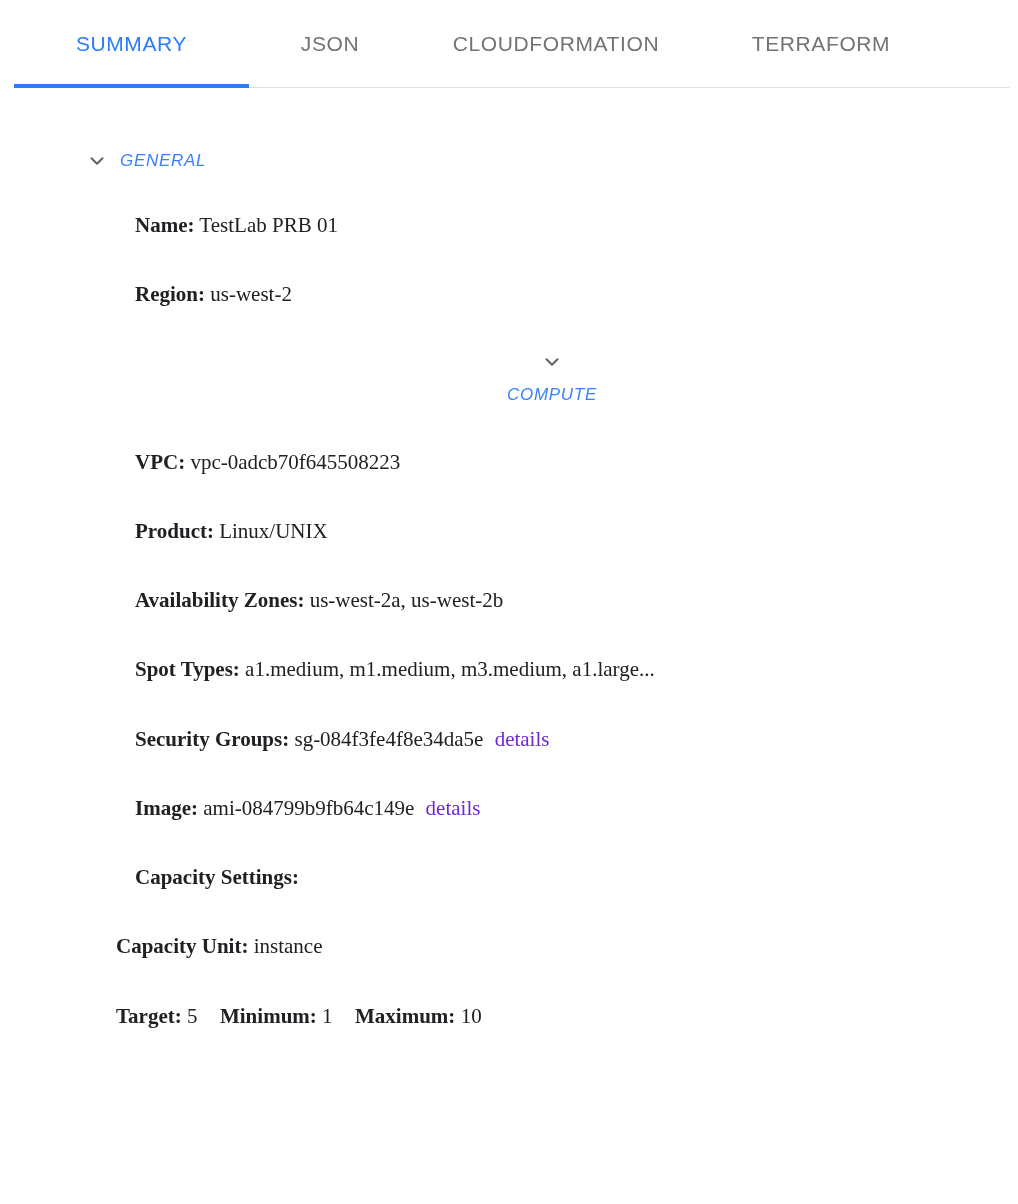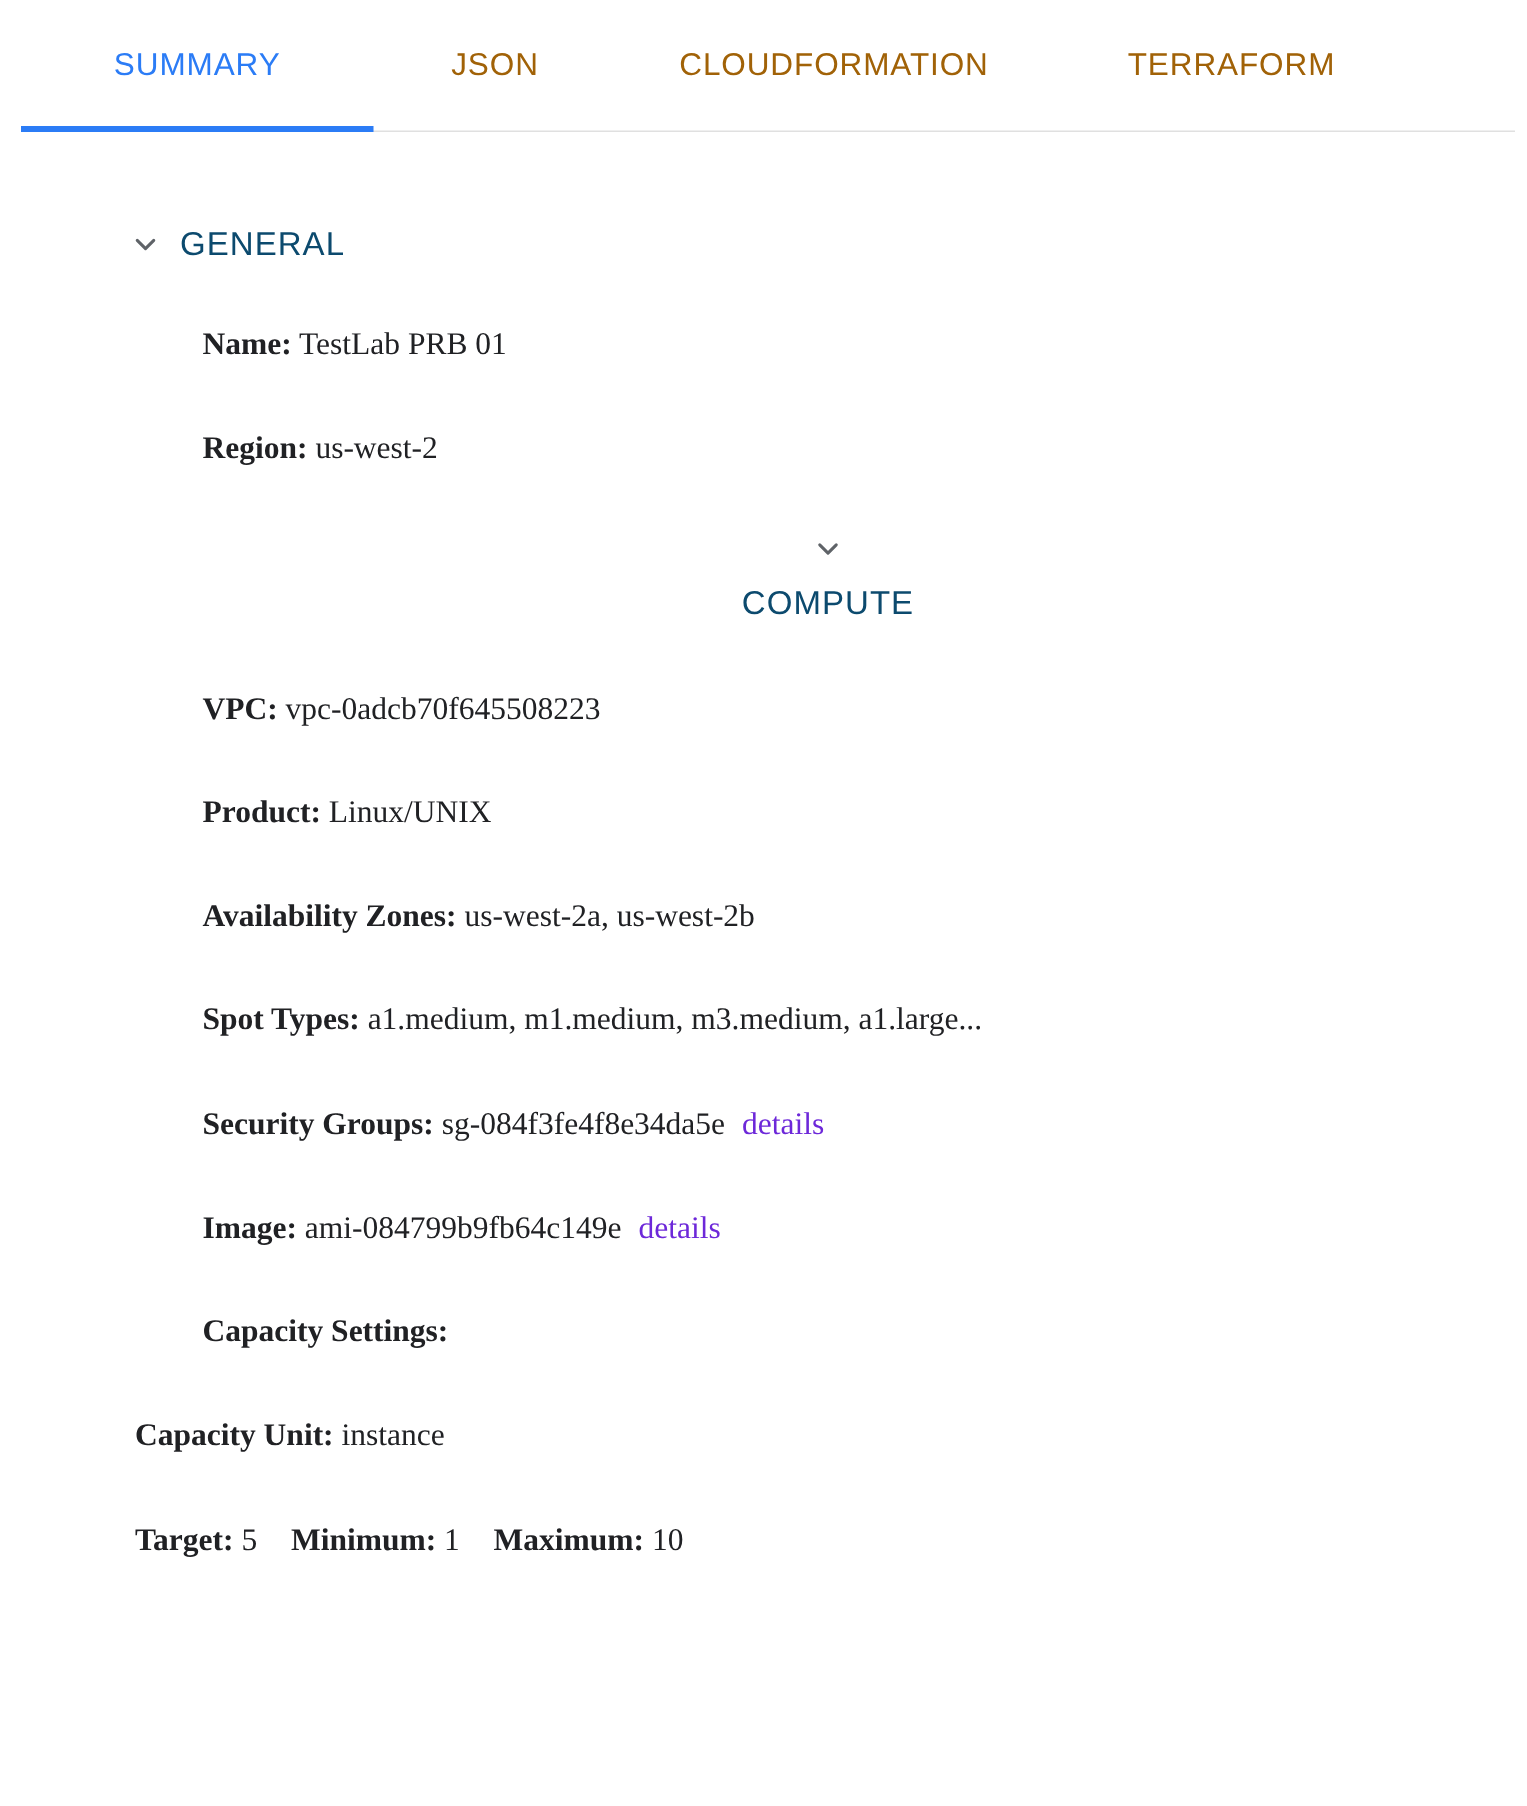--- a/index.html
+++ b/index.html
@@ -34,21 +34,21 @@
     background: #e0e0e0;
   }
   .tab {
     position: relative;
     height: 88px;
     display: flex;
     align-items: center;
     justify-content: center;
     font-size: 21px;
     letter-spacing: 0.6px;
-    color: #a16207;
+    color: #737373;
     cursor: pointer;
     user-select: none;
     padding: 0 20px;
   }
   .tab.active {
     color: #2b7cf6;
   }
   .tab.active::after {
     content: "";
     position: absolute;
@@ -80,23 +80,24 @@
   }
   .section-header .chev {
     display: inline-flex;
     align-items: center;
     justify-content: center;
     width: 22px;
     height: 22px;
     color: #5f6368;
   }
   .section-title {
-    font-size: 22px;
+    font-size: 17px;
     letter-spacing: 0.7px;
-    color: #0c4a6e;
+    color: #3b82f6;
+    font-style: italic;
   }
 
   .field {
     padding-left: 135px;
     margin-bottom: 43px;
     font-size: 21px;
     line-height: 1.25;
     color: #202124;
     font-family: Liberation Serif, serif;
   }
@@ -105,21 +106,21 @@
   }
   .field .v {
     font-weight: 400;
   }
   .field .lnk {
     color: #6d28d9;
     cursor: pointer;
     margin-left: 6px;
   }
   .field.sub {
-    padding-left: 90px;
+    padding-left: 116px;
   }
   .inline-group .k { font-weight: 700; }
   .inline-group .sp { display: inline-block; width: 12px; }
 
   #general-section-header { margin-bottom: 40px; }
   #compute-section-header { margin-top: 0; margin-bottom: 44px; flex-direction: column; }
   #predictive-section-header { margin-bottom: 40px; }
 </style>
 </head>
 <body>

